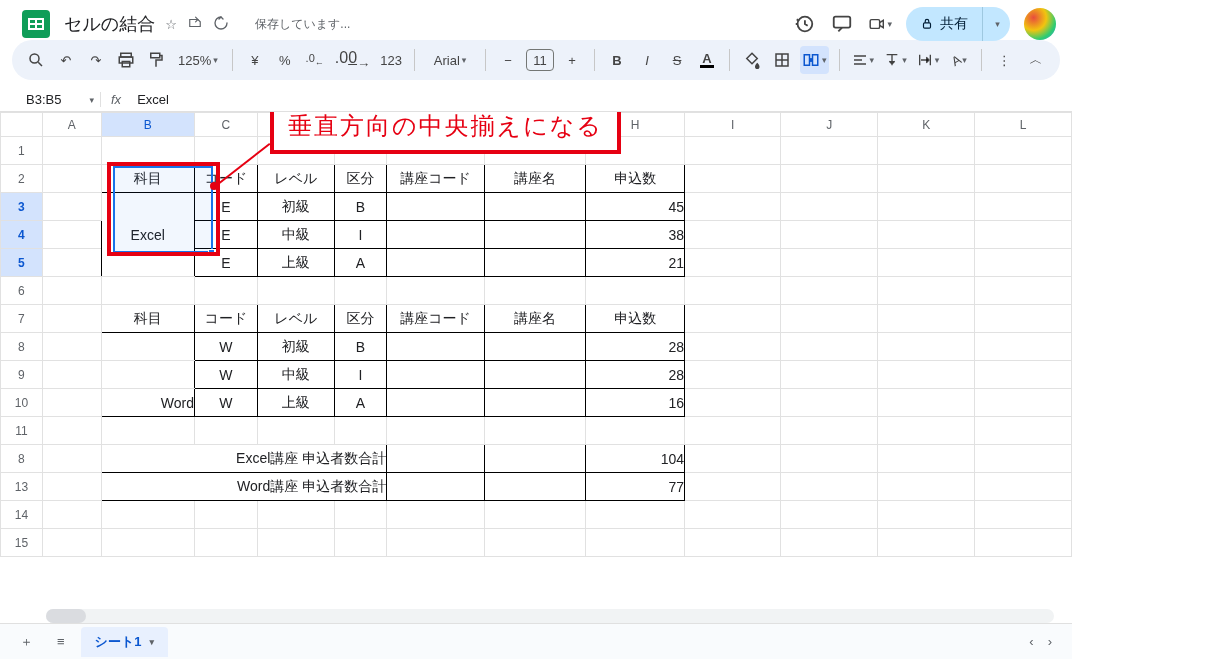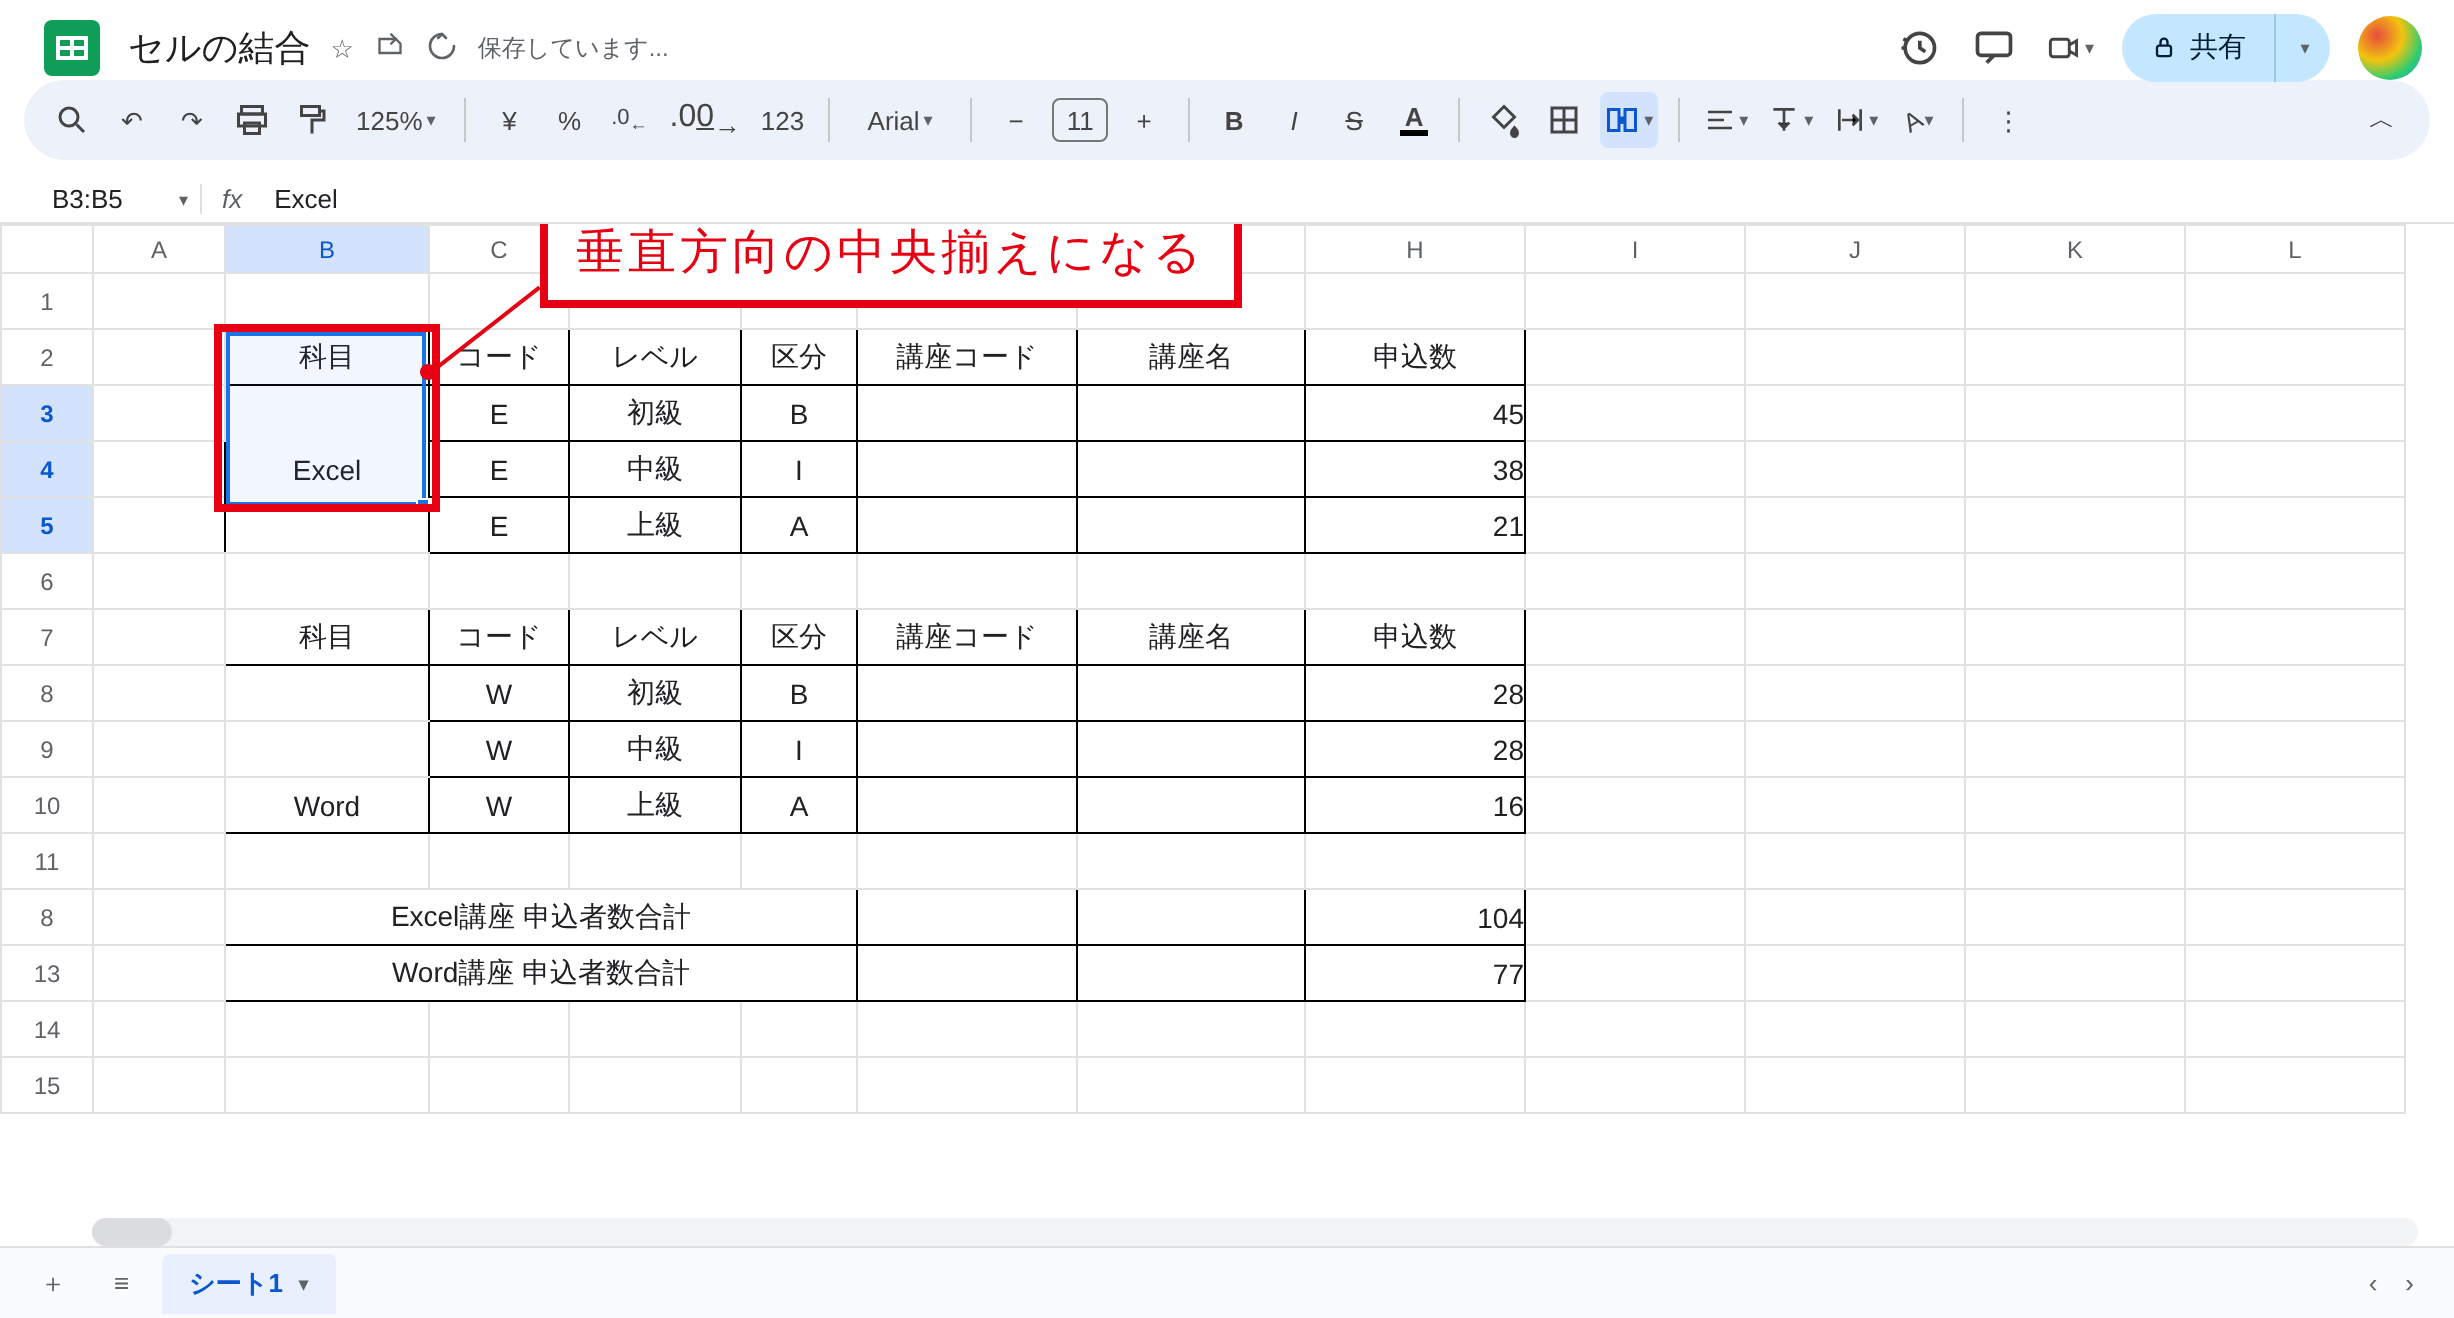--- a/index.html
+++ b/index.html
@@ -1,28 +1,28 @@
 <!DOCTYPE html>
 <html><head>
 <meta charset="utf-8">
 <style>
   * { box-sizing: border-box; }
   html, body { margin:0; padding:0; font-family: Arial, 'Hiragino Sans', 'Meiryo', sans-serif; font-size:13px; color:#202124; background:#fff; }
-  .app { width:1227px; height:659px; position:relative; overflow:hidden; background:#fff;}
+  .app { width:1072px; height:659px; position:relative; overflow:hidden; background:#fff;}
   
   
   .titlebar { display:flex; align-items:center; height:40px; padding:8px 16px 0 16px; gap:8px; }
   .logo { width:40px; height:40px; display:flex; align-items:center; justify-content:center; }
   .logo-box { width:28px; height:28px; background:#0f9d58; border-radius:4px; display:flex; align-items:center; justify-content:center; }
   .logo-grid { width:16px; height:12px; border:1.5px solid #fff; display:grid; grid-template-columns:1fr 1fr; grid-template-rows:1fr 1fr; }
   .logo-grid div { border:0.5px solid #fff; }
   .doctitle { font-size:18px; color:#202124; }
   .title-icons { display:flex; gap:10px; align-items:center; color:#5f6368; }
   .title-icons span { cursor:pointer; }
-  .saving { color:#5f6368; font-size:12px; margin-left:0;}
+  .saving { color:#5f6368; font-size:12px; margin-left:16px;}
   .title-right { margin-left:auto; display:flex; gap:14px; align-items:center; }
   .tb-icon { width:24px; height:24px; display:flex; align-items:center; justify-content:center; color:#444; cursor:pointer; }
   .share-btn { background:#c2e7ff; color:#001d35; border:none; border-radius:20px 0 0 20px; padding:8px 14px; font-size:14px; display:flex; align-items:center; gap:6px; cursor:pointer;}
   .share-wrap { display:flex; }
   .share-dd { background:#c2e7ff; border-radius:0 20px 20px 0; width:28px; display:flex; align-items:center; justify-content:center; border-left:1px solid #9ec8e0; cursor:pointer;}
   .avatar { width:32px; height:32px; border-radius:50%; background: radial-gradient(circle at 30% 30%, #e84c3d, #f1c40f 40%, #2ecc71 70%, #3498db); }
   
   
   .menubar { display:flex; gap:4px; padding:2px 16px 6px 62px; font-size:14px; color:#202124;}
   .menubar span { padding:4px 6px; cursor:pointer;}
@@ -57,21 +57,21 @@
   .corner { background:#fff; width:46px;}
   
   
   .b { border:1px solid #000 !important; }
   .bt { border-top:1px solid #000 !important;}
   .bb { border-bottom:1px solid #000 !important;}
   .bl { border-left:1px solid #000 !important;}
   .br { border-right:1px solid #000 !important;}
   .tc { text-align:center; }
   .tr { text-align:right; }
-  .tl { text-align:center; }
+  .tl { text-align:right; }
   
   
   .sel-overlay { position:absolute; border:2px solid #1a73e8; background:rgba(26,115,232,0.06); pointer-events:none; }
   .sel-handle { position:absolute; width:7px; height:7px; background:#1a73e8; border:1px solid #fff; pointer-events:none;}
   
   
   .anno-cell { position:absolute; border:4px solid #e60012; pointer-events:none; }
   .anno-box { position:absolute; border:4px solid #e60012; background:#fff; color:#e60012; font-size:24px; font-weight:normal; padding:8px 14px; pointer-events:none; letter-spacing:2px;}
   .anno-line { position:absolute; border-top:2px solid #e60012; transform-origin:0 0; pointer-events:none;}
   .anno-dot { position:absolute; width:8px; height:8px; background:#e60012; border-radius:50%; pointer-events:none;}

